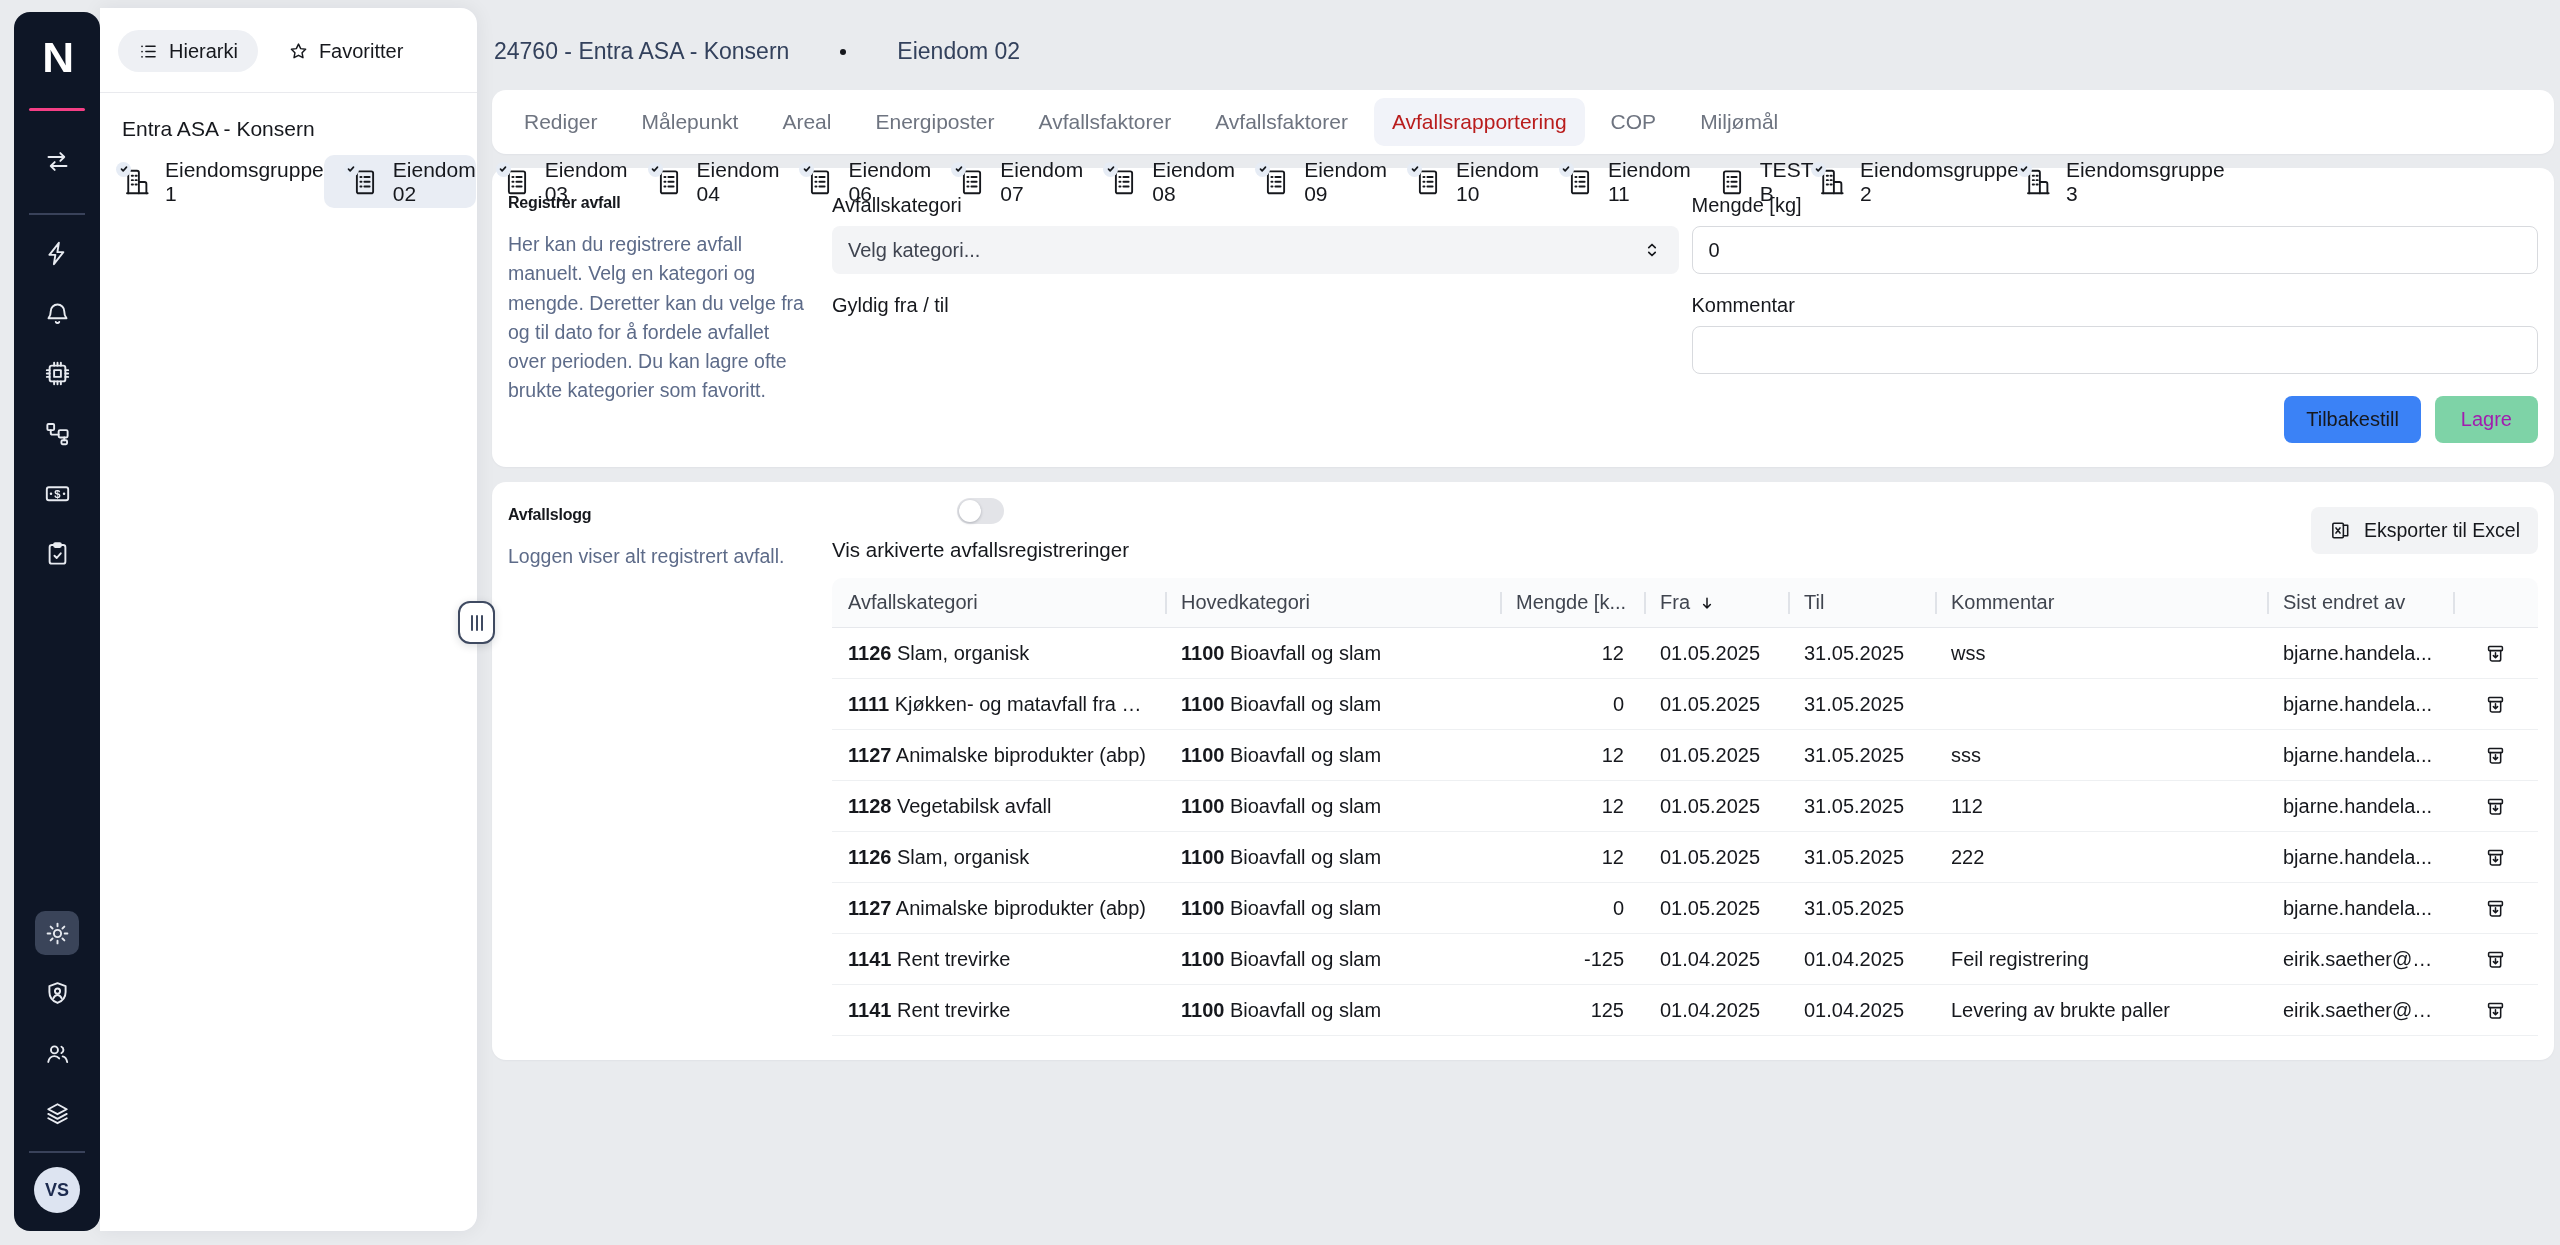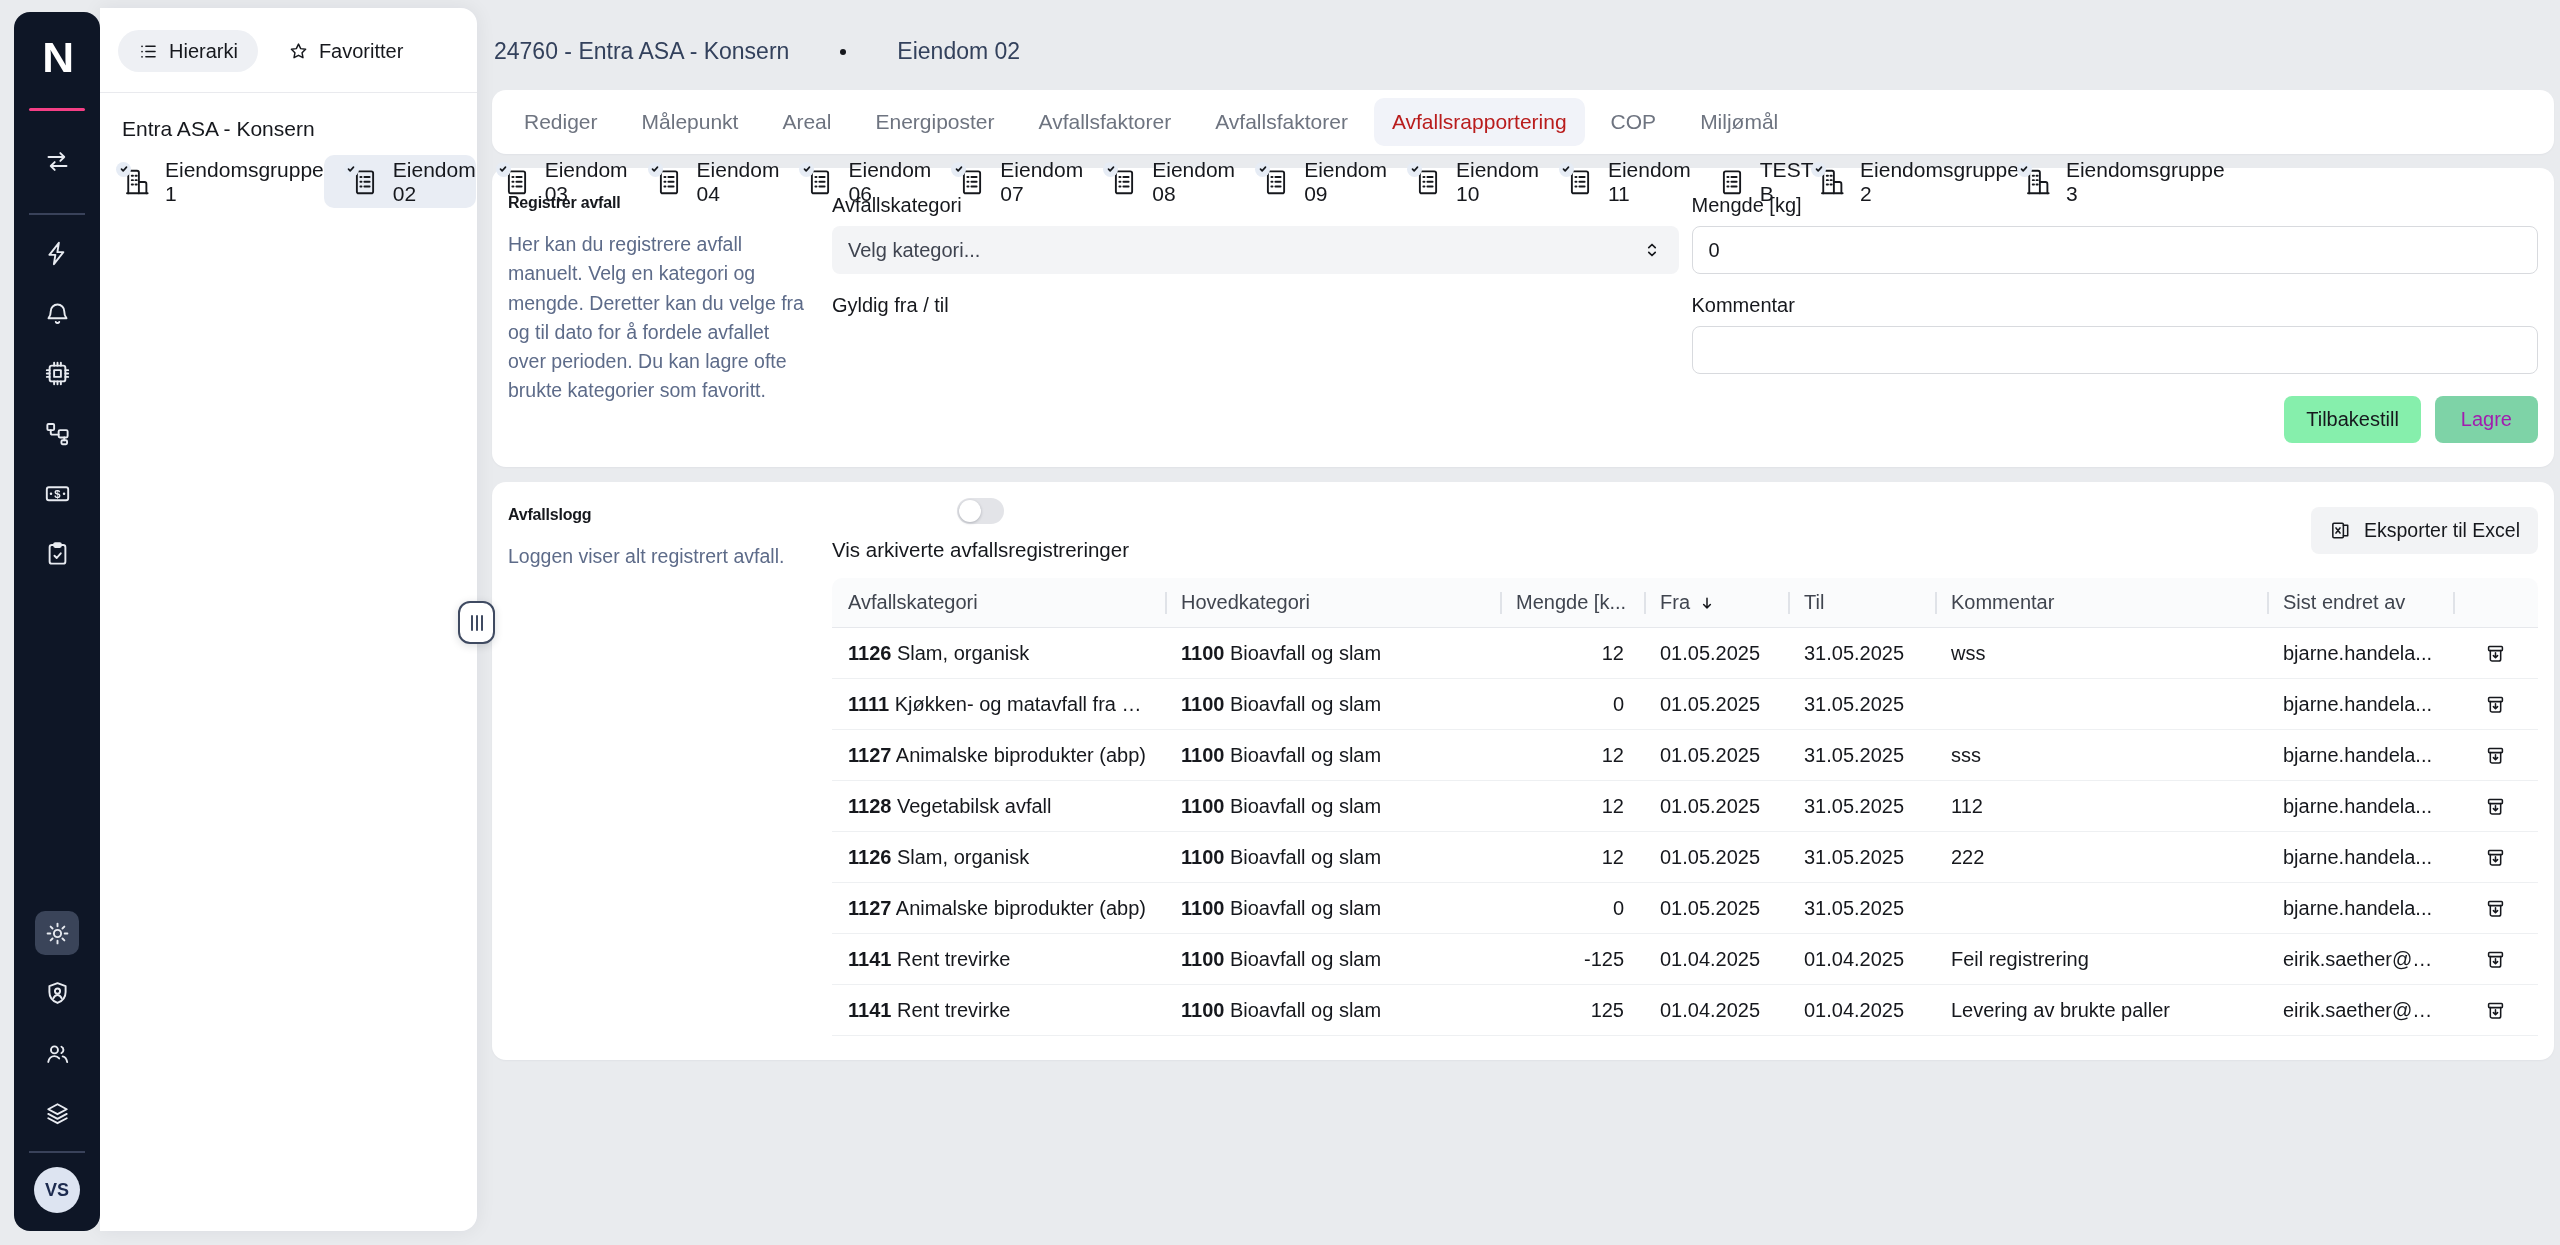--- a/index.html
+++ b/index.html
@@ -79,21 +79,21 @@
   .select .chev { color:#16181d; }
   .chev svg { width:22px; height:22px; stroke-width:1.8; }
   .text-input { width:100%; height:48px; border:1px solid #d8dade; border-radius:8px; background:#fff;
     padding:0 16px; font-size:20px; font-family:inherit; color:#16181d; outline:none; }
   .date-field { border:1px solid #d8dade; background:#fff; padding:0 16px; gap:14px; cursor:pointer; }
   .date-field .cal svg { width:23px; height:23px; stroke-width:1.6; }
   .date-field .val { flex:1; }
   .date-field .clear svg { width:19px; height:19px; stroke-width:1.8; }
   .btn-row { grid-column:1 / -1; display:flex; justify-content:flex-end; gap:14px; margin-top:2px; }
   .btn { height:47px; border:none; border-radius:8px; font-size:20px; font-family:inherit; padding:0 22px; cursor:pointer; }
-  .btn.ghost { background:#86efac; color:#16181d;text-align:right; }
+  .btn.ghost { background:#3b82f6; color:#16181d;text-align:right; }
   .btn.save { background:#7ed3a7; color:#a21caf; padding:0 26px; }
 
   
   .log-card { margin-top:15px; padding:24px 16px 24px; display:flex; gap:28px; }
   .log-content { flex:1; min-width:0; }
   .log-topbar { display:flex; align-items:center; justify-content:space-between; height:48px; }
   .toggle-wrap { display:flex; align-items:center; gap:14px; cursor:pointer;flex-direction:column; }
   .toggle { width:47px; height:26px; border-radius:13px; background:#e3e4e8; position:relative; flex:0 0 auto; }
   .toggle .knob { position:absolute; left:2px; top:2px; width:22px; height:22px; border-radius:50%;
     background:#fff; box-shadow:0 1px 3px rgba(16,24,40,.25); }

